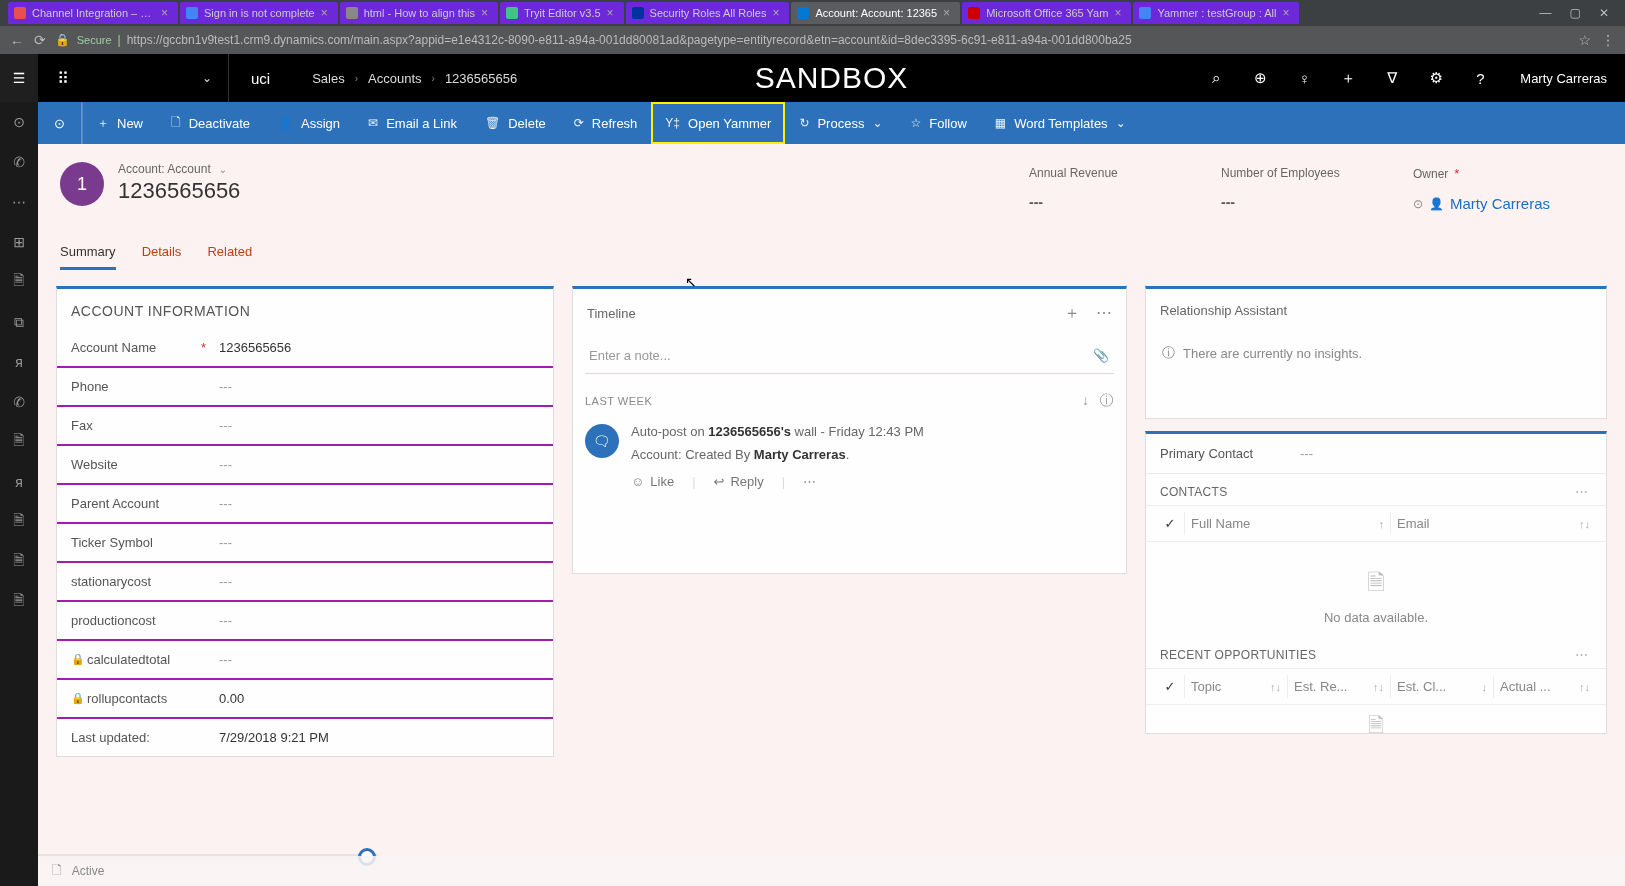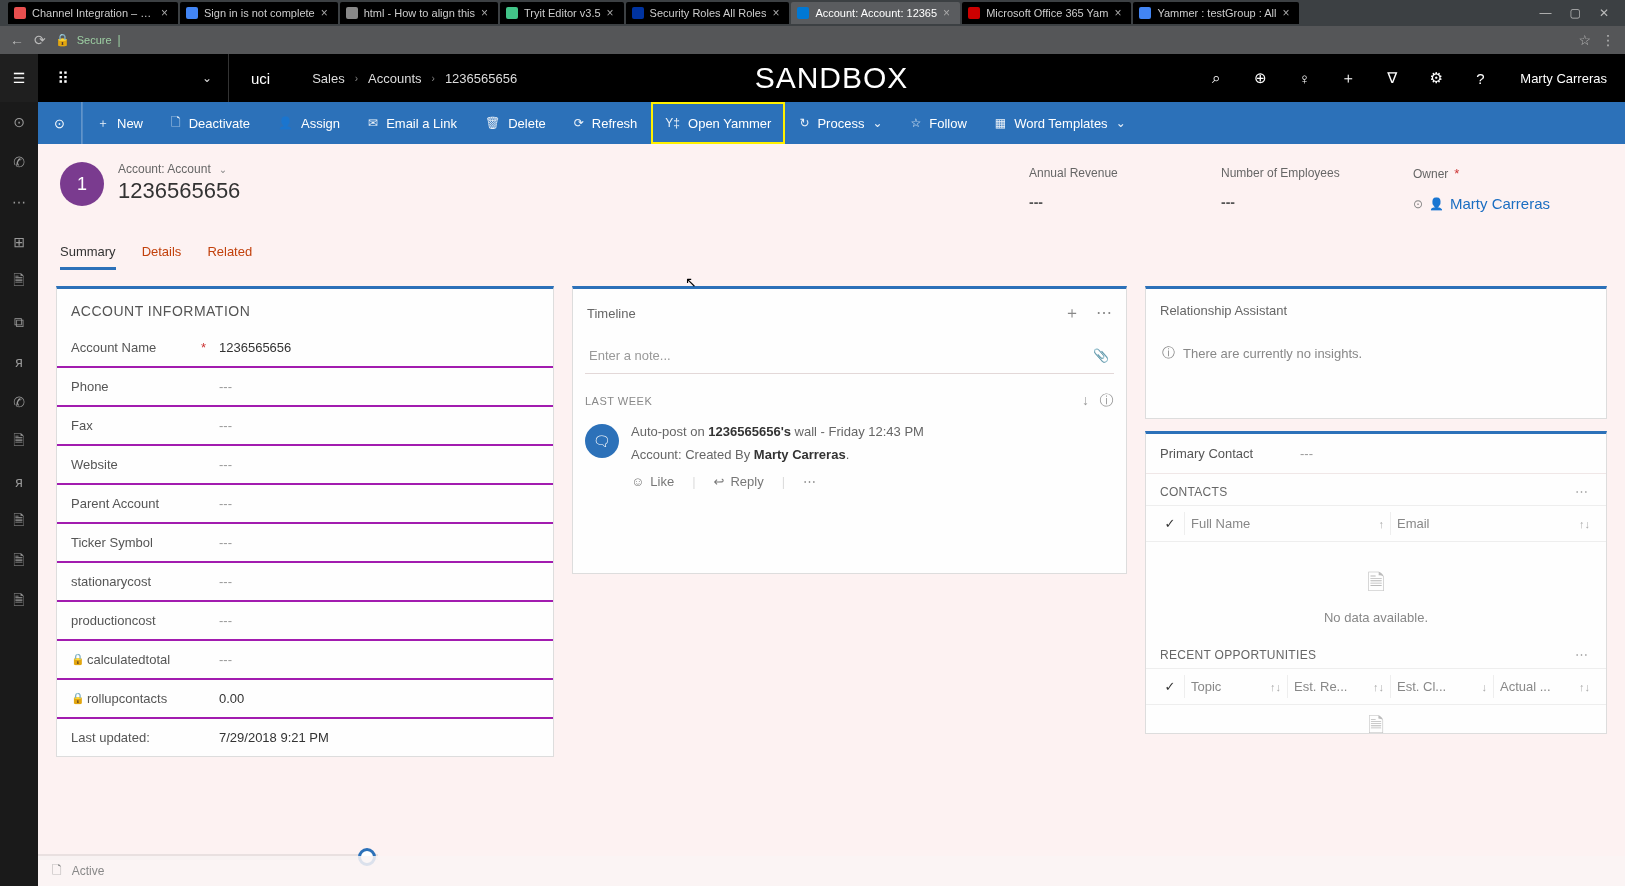--- a/index.html
+++ b/index.html
@@ -1,18 +1,18 @@
 <!DOCTYPE html>
 <html><head>
 <meta charset="utf-8">
 <style>
 * { margin:0; padding:0; box-sizing:border-box; font-family:"Segoe UI",sans-serif; }
 body { width:1625px; height:886px; background:#202124; overflow:hidden; position:relative; }
 .browser-tabs { height:26px; background:#3c4043; display:flex; align-items:center; padding:0 8px; gap:2px; }
-.tab { display:flex; align-items:center; gap:6px; padding:0 10px 0 6px; height:22px; font-size:11px; color:#ccc; background:#000000; border-radius:2px 2px 0 0; max-width:170px; }
+.tab { display:flex; align-items:center; gap:6px; padding:0 10px 0 6px; height:22px; font-size:11px; color:#ccc; background:#6d28d9; border-radius:2px 2px 0 0; max-width:170px; }
 .tab.active { background:#5a5c5f; color:#fff; }
 .tab .favicon { width:12px; height:12px; flex:none; background:#888; border-radius:2px; }
 .tab .favicon.fb{background:#e84f4f}.tab .favicon.fy{background:#4285f4}.tab .favicon.fg{background:#42c488}.tab .favicon.fr{background:#c00}.tab .favicon.fw{background:#0033a0}.tab .favicon.fd{background:#0078d4}
 .tab .tab-title{white-space:nowrap;overflow:hidden;text-overflow:ellipsis;flex:1}
 .tab .tab-close{font-size:12px;color:#aaa;cursor:pointer}
 .win-controls{margin-left:auto;display:flex;gap:18px;color:#bbb;font-size:12px;padding-right:8px}
 .address-bar{height:28px;background:#555658;display:flex;align-items:center;padding:0 10px;gap:10px;color:#ddd;font-size:12px}
 .addr-btn{color:#bbb;font-size:14px}
 .url-box{flex:1;display:flex;align-items:center;gap:6px}
 .url-box .secure{color:#9dcfa3;font-size:11px}
@@ -149,20 +149,21 @@
     <span>✕</span>
   </div>
 </div>
 <div class="address-bar">
   <span class="addr-btn">←</span>
   <span class="addr-btn">⟳</span>
   <div class="url-box">
     <span style="color:#9dcfa3">🔒</span>
     <span class="secure">Secure</span>
     <span style="color:#9dcfa3">|</span>
+    <span class="url">https://gccbn1v9test1.crm9.dynamics.com/main.aspx?appid=e1e4312c-8090-e811-a94a-001dd80081ad&amp;pagetype=entityrecord&amp;etn=account&amp;id=8dec3395-6c91-e811-a94a-001dd800ba25</span>
   </div>
   <span class="addr-btn">☆</span>
   <span class="addr-btn">⋮</span>
 </div>
 
 <div class="app-wrap">
 
   <div class="left-rail">
     <div class="rail-ham">☰</div>
     <div class="rail-icon">⊙</div>

